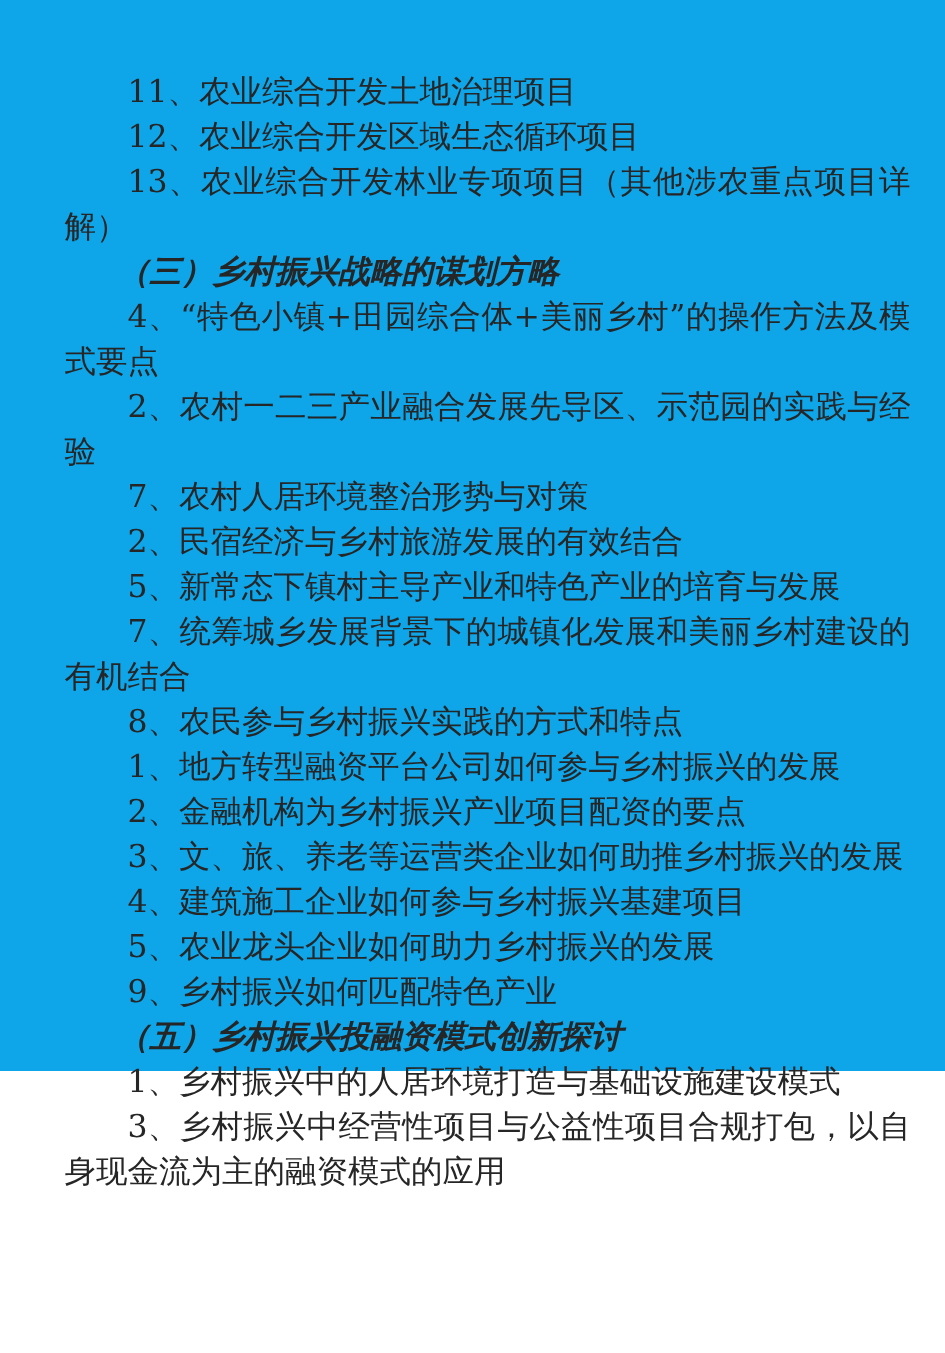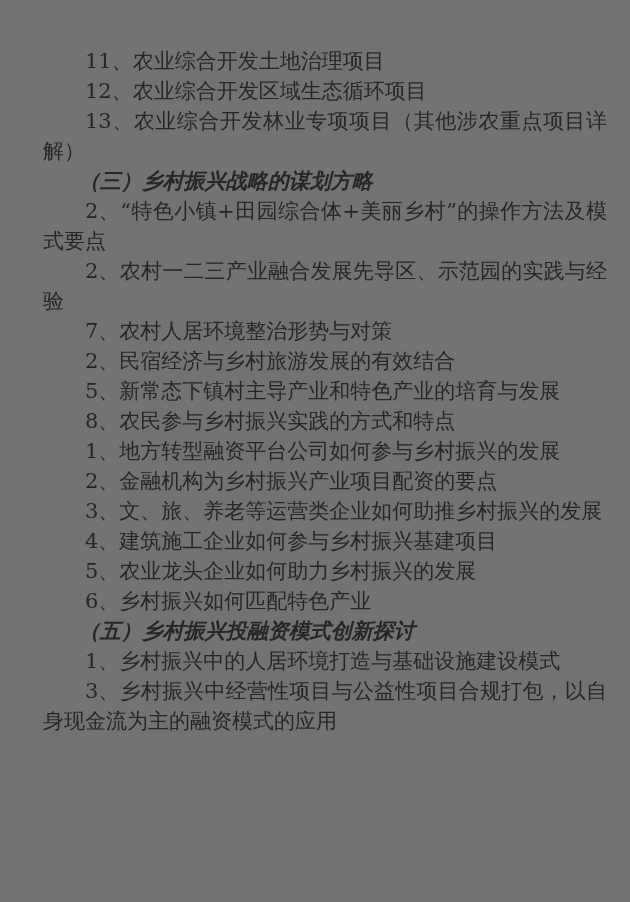--- a/index.html
+++ b/index.html
@@ -8,22 +8,22 @@
   }
   body {
     width: 630px;
     height: 902px;
     background: #ffffff;
     overflow: hidden;
   }
   .page {
     box-sizing: border-box;
     width: 630px;
-    height: 902px;
-    background: #737373;
+    height: 714px;
+    background: #0ea5e9;
     padding: 46px 23px 20px 43px;
   }
   .content p {
     margin: 0;
     padding: 0;
     font-family: "DejaVu Serif", "Liberation Serif", serif;
     font-size: 21px;
     line-height: 30px;
     color: #262626;
     text-align: justify;
@@ -38,29 +38,30 @@
 </style>
 </head>
 <body>
 
 <div class="page">
   <div class="content">
       <p class="item">11、农业综合开发土地治理项目</p>
       <p class="item">12、农业综合开发区域生态循环项目</p>
       <p class="item">13、农业综合开发林业专项项目（其他涉农重点项目详解）</p>
       <p class="heading">（三）乡村振兴战略的谋划方略</p>
-      <p class="item">2、“特色小镇+田园综合体+美丽乡村”的操作方法及模式要点</p>
+      <p class="item">4、“特色小镇+田园综合体+美丽乡村”的操作方法及模式要点</p>
       <p class="item">2、农村一二三产业融合发展先导区、示范园的实践与经验</p>
       <p class="item">7、农村人居环境整治形势与对策</p>
       <p class="item">2、民宿经济与乡村旅游发展的有效结合</p>
       <p class="item">5、新常态下镇村主导产业和特色产业的培育与发展</p>
+      <p class="item">7、统筹城乡发展背景下的城镇化发展和美丽乡村建设的有机结合</p>
       <p class="item">8、农民参与乡村振兴实践的方式和特点</p>
       <p class="item">1、地方转型融资平台公司如何参与乡村振兴的发展</p>
       <p class="item">2、金融机构为乡村振兴产业项目配资的要点</p>
       <p class="item">3、文、旅、养老等运营类企业如何助推乡村振兴的发展</p>
       <p class="item">4、建筑施工企业如何参与乡村振兴基建项目</p>
       <p class="item">5、农业龙头企业如何助力乡村振兴的发展</p>
-      <p class="item">6、乡村振兴如何匹配特色产业</p>
+      <p class="item">9、乡村振兴如何匹配特色产业</p>
       <p class="heading">（五）乡村振兴投融资模式创新探讨</p>
       <p class="item">1、乡村振兴中的人居环境打造与基础设施建设模式</p>
       <p class="item">3、乡村振兴中经营性项目与公益性项目合规打包，以自身现金流为主的融资模式的应用</p>
     </div>
 </div>
 
 </body></html>

